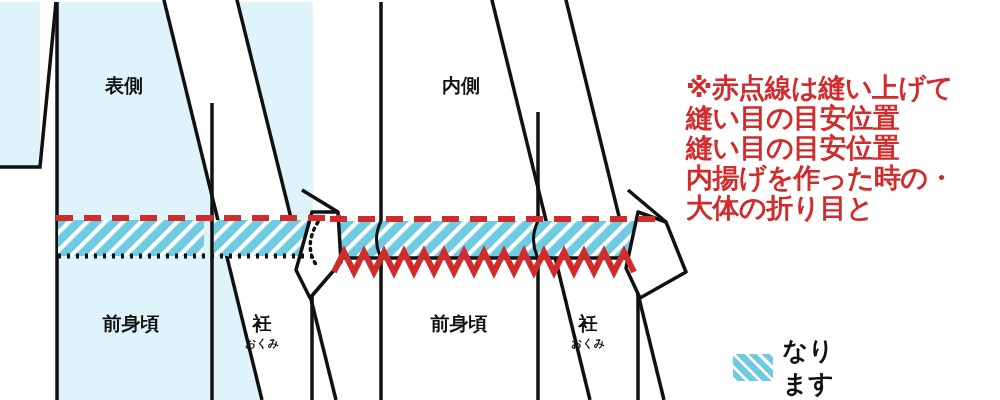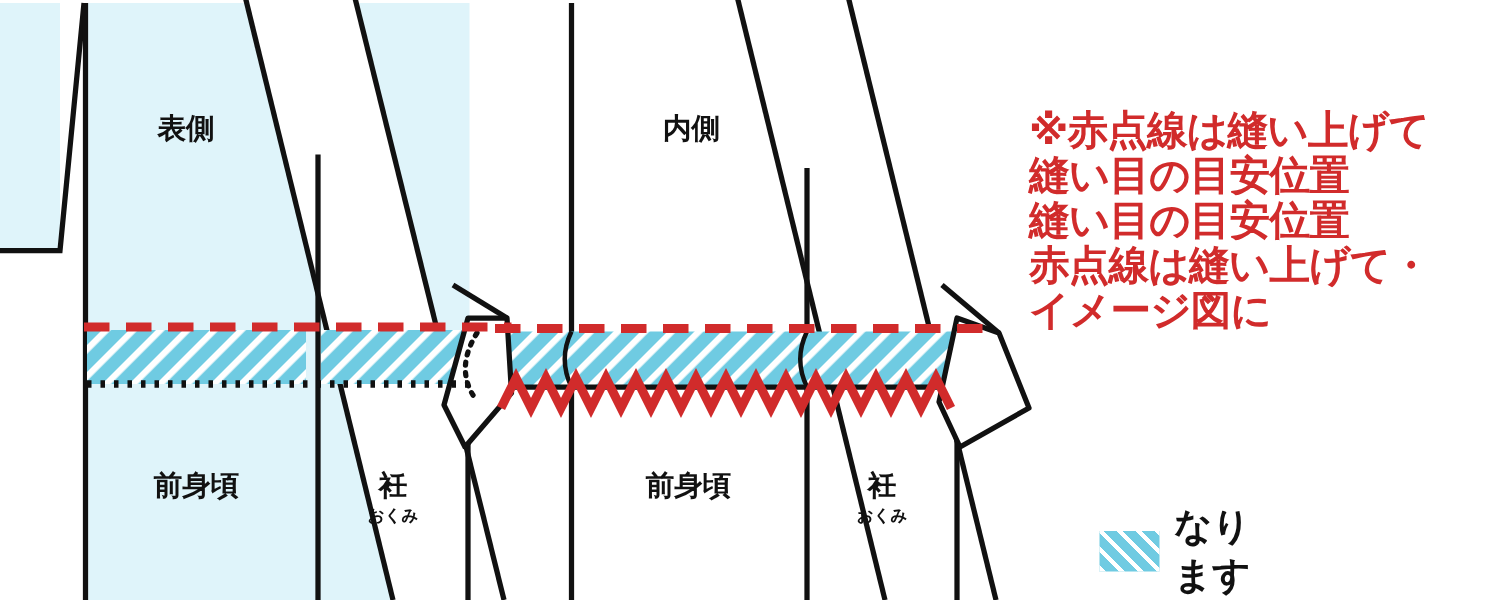--- a/index.html
+++ b/index.html
@@ -174,22 +174,22 @@
 
     <text class="svg-label lbl-main" x="459" y="330" text-anchor="middle">前身頃</text>
     <text class="svg-label lbl-main" x="588" y="330" text-anchor="middle">衽</text>
     <text class="svg-label lbl-sub" x="588" y="347" text-anchor="middle">おくみ</text>
   </svg>
 
   <div class="note-block">
     <span class="note-line">※赤点線は縫い上げて</span>
     <span class="note-line">縫い目の目安位置</span>
     <span class="note-line">縫い目の目安位置</span>
-    <span class="note-line">赤点線は縫い上げて・</span>
-    <span class="note-line">イメージ図に</span>
+    <span class="note-line">内揚げを作った時の・</span>
+    <span class="note-line">大体の折り目と</span>
   </div>
 
   <div class="legend">
     <div class="legend-swatch"></div>
     <div class="legend-label">なります</div>
   </div>
 
 </div>
 
 </body></html>

